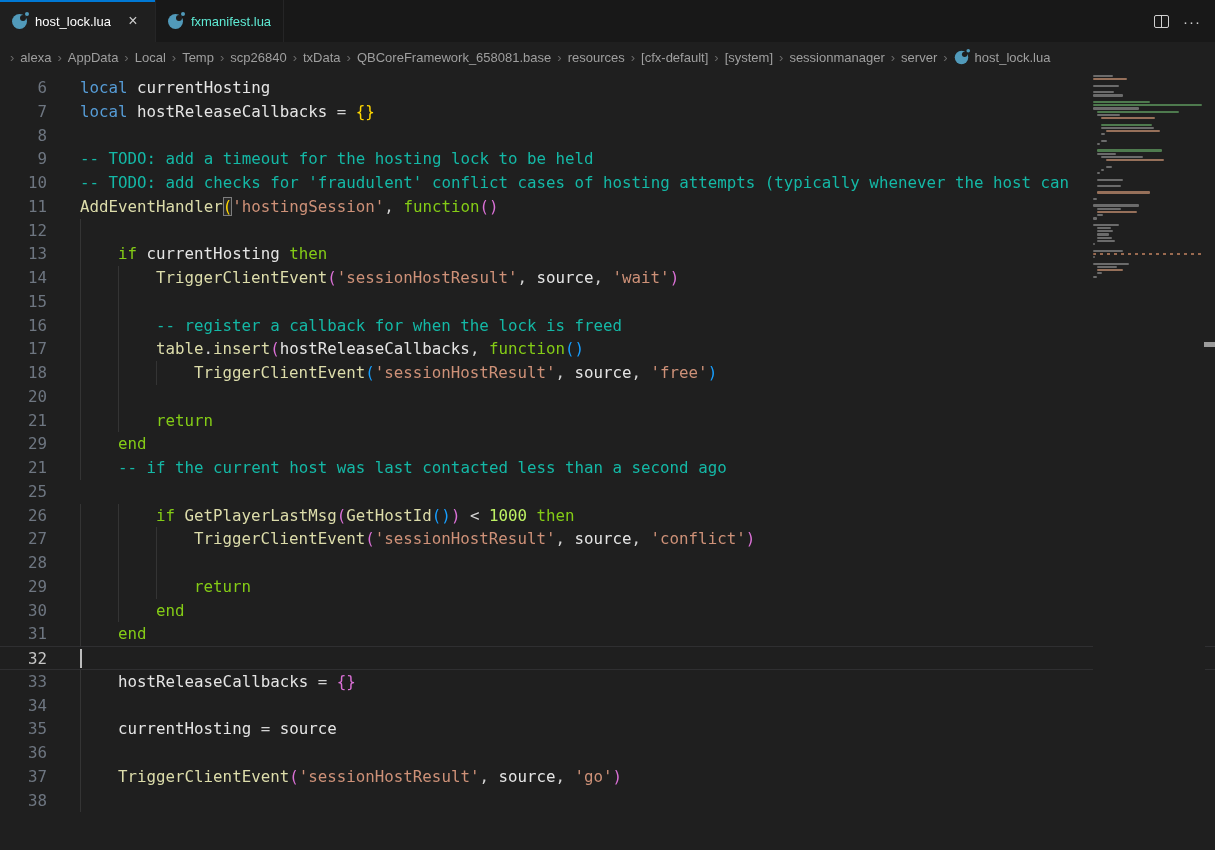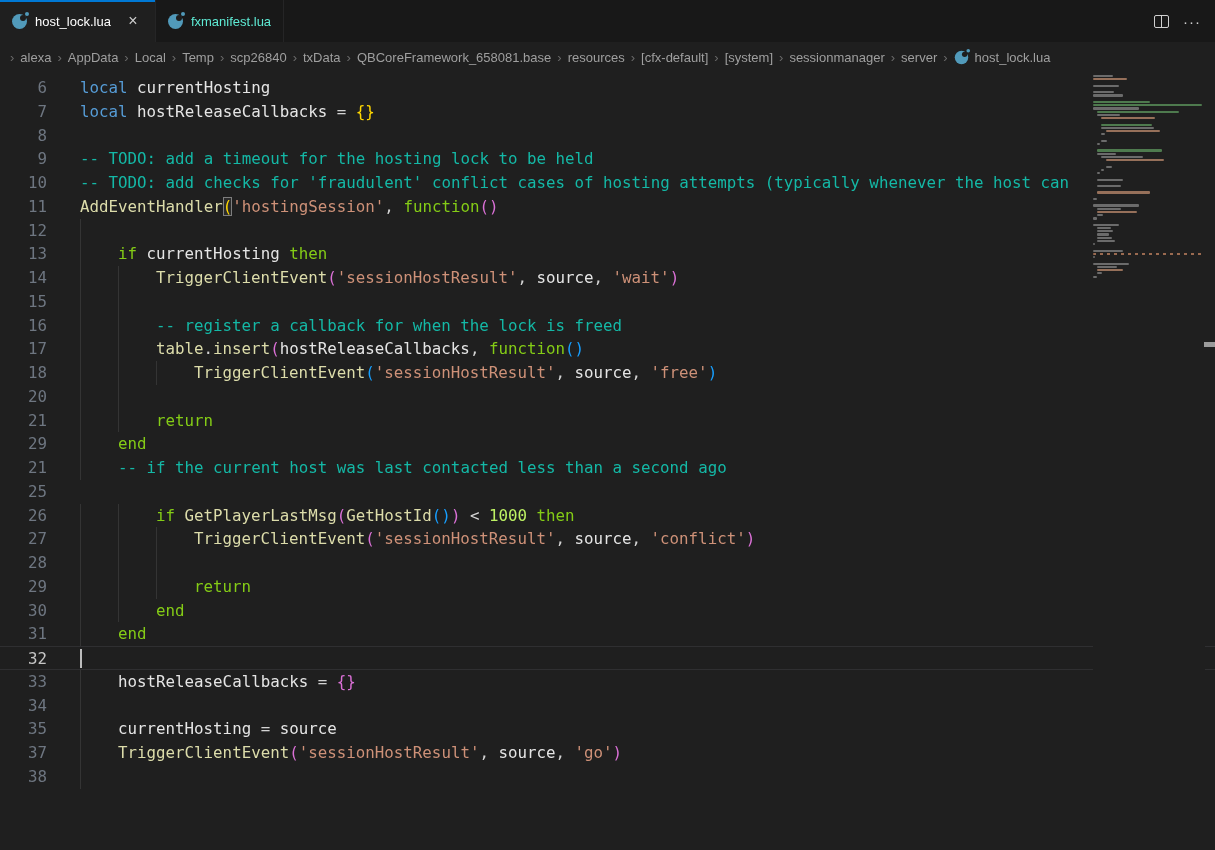--- a/index.html
+++ b/index.html
@@ -134,20 +134,21 @@
       <div class="line"><span class="gutter">26</span><span class="code"><span class="ig"></span><span class="ig"></span><span class="tk-kw">if </span><span class="tk-fn">GetPlayerLastMsg</span><span class="tk-b2">(</span><span class="tk-fn">GetHostId</span><span class="tk-b3">()</span><span class="tk-b2">)</span><span class="tk-op"> &lt; </span><span class="tk-num">1000</span><span class="tk-kw"> then</span></span></div>
       <div class="line"><span class="gutter">27</span><span class="code"><span class="ig"></span><span class="ig"></span><span class="ig"></span><span class="tk-fn">TriggerClientEvent</span><span class="tk-b2">(</span><span class="tk-str">'sessionHostResult'</span><span class="tk-op">, </span><span class="tk-var">source</span><span class="tk-op">, </span><span class="tk-str">'conflict'</span><span class="tk-b2">)</span></span></div>
       <div class="line"><span class="gutter">28</span><span class="code"><span class="ig"></span><span class="ig"></span><span class="ig"></span></span></div>
       <div class="line"><span class="gutter">29</span><span class="code"><span class="ig"></span><span class="ig"></span><span class="ig"></span><span class="tk-kw">return</span></span></div>
       <div class="line"><span class="gutter">30</span><span class="code"><span class="ig"></span><span class="ig"></span><span class="tk-kw">end</span></span></div>
       <div class="line"><span class="gutter">31</span><span class="code"><span class="ig"></span><span class="tk-kw">end</span></span></div>
       <div class="line cur"><span class="gutter">32</span><span class="code"></span><div class="cursor"></div></div>
       <div class="line"><span class="gutter">33</span><span class="code"><span class="ig"></span><span class="tk-var">hostReleaseCallbacks</span><span class="tk-op"> = </span><span class="tk-b2">{}</span></span></div>
       <div class="line"><span class="gutter">34</span><span class="code"><span class="ig"></span></span></div>
       <div class="line"><span class="gutter">35</span><span class="code"><span class="ig"></span><span class="tk-var">currentHosting</span><span class="tk-op"> = </span><span class="tk-var">source</span></span></div>
+      <div class="line"><span class="gutter">36</span><span class="code"><span class="ig"></span></span></div>
       <div class="line"><span class="gutter">37</span><span class="code"><span class="ig"></span><span class="tk-fn">TriggerClientEvent</span><span class="tk-b2">(</span><span class="tk-str">'sessionHostResult'</span><span class="tk-op">, </span><span class="tk-var">source</span><span class="tk-op">, </span><span class="tk-str">'go'</span><span class="tk-b2">)</span></span></div>
       <div class="line"><span class="gutter">38</span><span class="code"><span class="ig"></span></span></div>
     </div>
   <div class="minimap" id="minimap">
       <div class="mrow mm-g" style="margin-left: 0px; width: 20px;"></div>
       <div class="mrow mm-o" style="margin-left: 0px; width: 34px;"></div>
       <div class="mrow" style="margin-left: 0px; width: 0px;"></div>
       <div class="mrow mm-g" style="margin-left: 0px; width: 26px;"></div>
       <div class="mrow" style="margin-left: 0px; width: 0px;"></div>
       <div class="mrow mm-g" style="margin-left: 0px; width: 21px;"></div>

